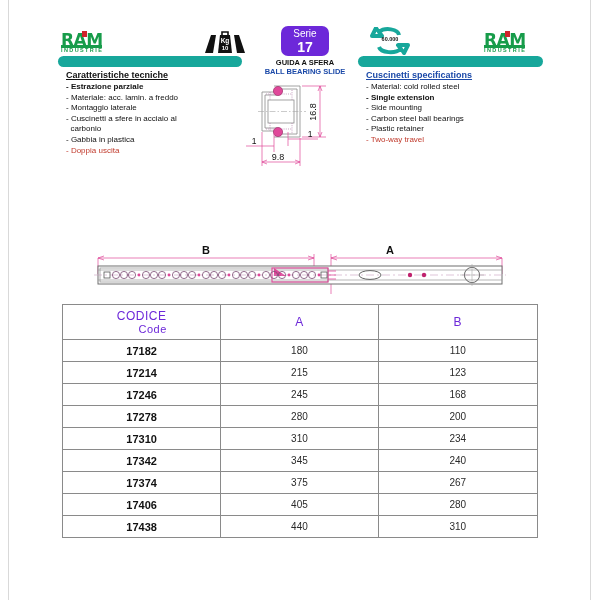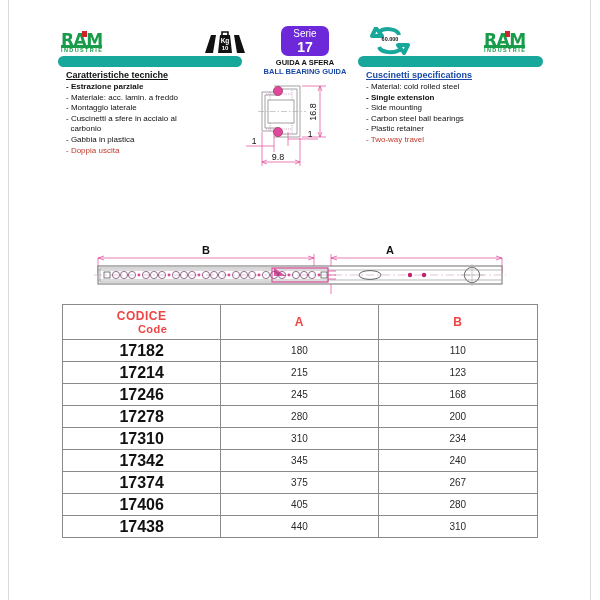--- a/index.html
+++ b/index.html
@@ -87,25 +87,25 @@
     position:absolute;left:62px;top:288px;width:476px;
     border-collapse:collapse;
     font-family:"Liberation Sans", sans-serif;
   }
   .tbl td,.tbl th{
     border:1px solid #8a8a8a;
     text-align:center;
     background:#fff;
   }
   .tbl thead th{
-    height:32px;font-size:12px;font-weight:bold;color:#ef4444;letter-spacing:0.5px;
+    height:32px;font-size:12px;font-weight:normal;color:#6d28d9;letter-spacing:0.5px;
   }
   .tbl thead th .l2{display:block;font-size:11px;padding-left:22px;}
   .tbl tbody td{height:19px;font-size:10px;color:#2a2a2a;}
-  .tbl tbody td.code{font-weight:bold;font-size:16px;color:#111;text-align:center;}
+  .tbl tbody td.code{font-weight:bold;font-size:11px;color:#111;text-align:center;}
   .col-code{width:158px;}
   .col-a{width:158px;}
   .col-b{width:160px;}
 </style>
 </head>
 <body>
 
 <div class="page-rule left"></div>
 <div class="page-rule right"></div>
 
@@ -132,21 +132,21 @@
       <text x="22" y="21" text-anchor="middle" font-family="Liberation Sans, sans-serif" font-size="6" font-weight="bold" fill="#ffffff">10</text>
     </svg>
   </div>
 
   <div class="serie-badge">
     <span class="s1">Serie</span>
     <span class="s2">17</span>
   </div>
   <div class="serie-sub">
     <div>GUIDA A SFERA</div>
-    <div class="en">BALL BEARING GUIDA</div>
+    <div class="en">BALL BEARING SLIDE</div>
   </div>
 
   <div class="cycles-badge">
     <svg width="50" height="28" viewBox="0 0 50 28">
       <path d="M34 8 C33 2, 20 0, 14 5 L17 9 L7 9 L11 1 L13 4" fill="none" stroke="#17a79b" stroke-width="4" stroke-linejoin="round"></path>
       <path d="M14 20 C16 26, 30 27, 36 22 L33 18 L43 18 L39 26 L37 23" fill="none" stroke="#17a79b" stroke-width="4" stroke-linejoin="round"></path>
       <text x="25" y="14" text-anchor="middle" font-family="Liberation Sans, sans-serif" font-size="5.5" font-weight="bold" fill="#111">60.000</text>
     </svg>
   </div>
 

